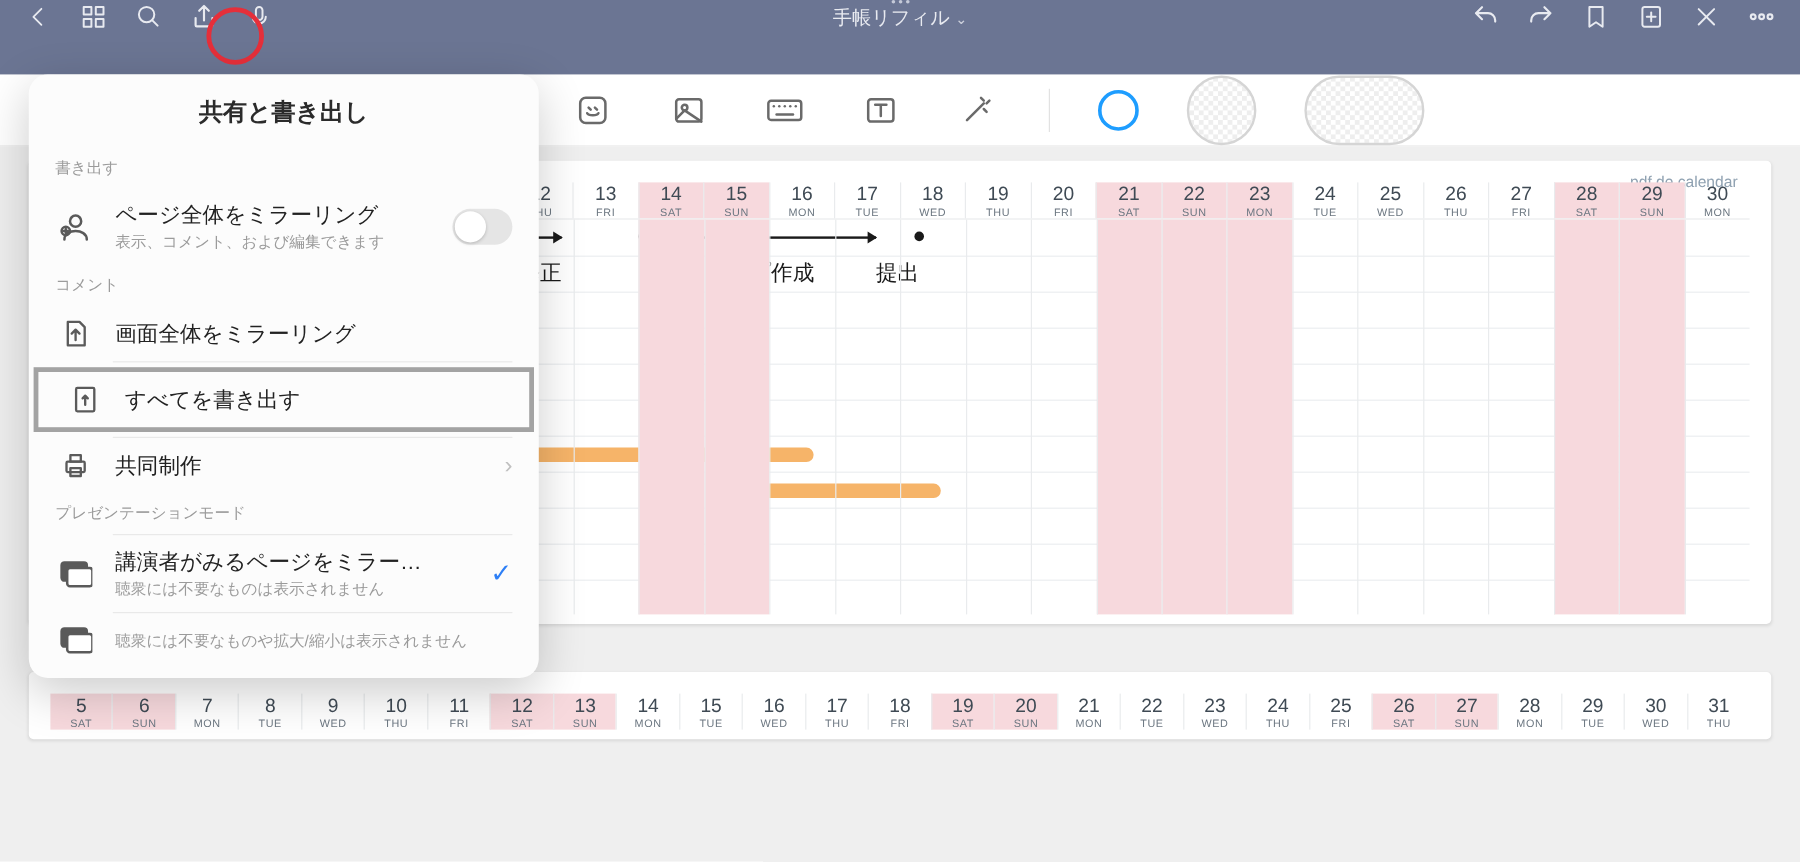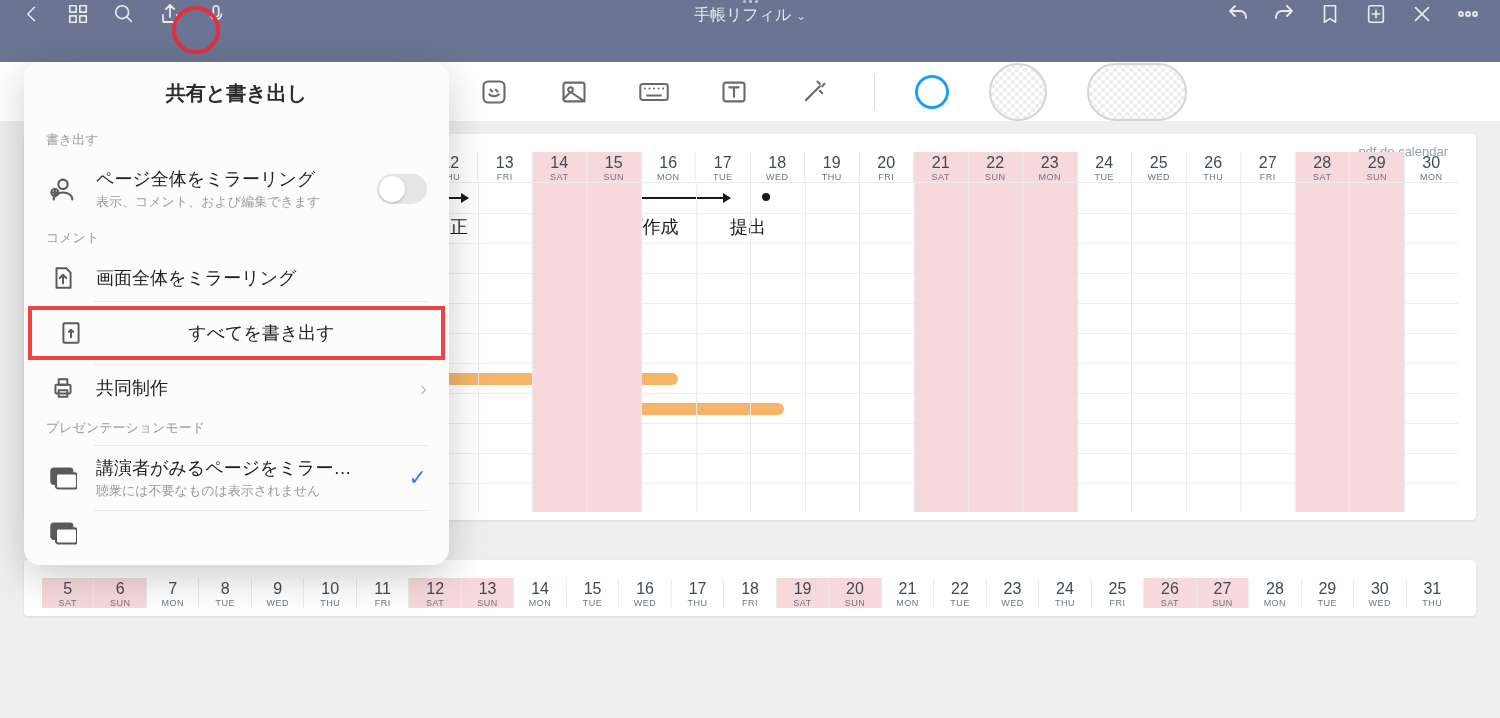--- a/index.html
+++ b/index.html
@@ -48,21 +48,21 @@
 .row { display:flex; align-items:center; padding:10px 22px; gap:16px; cursor:pointer; }
 .row-icon { width:34px; display:flex; justify-content:center; }
 .row-body { flex:1; }
 .row-title { font-size:18px; color:#222; }
 .row-sub { font-size:13px; color:#9b9b9b; margin-top:2px; }
 .toggle { width:50px; height:30px; background:#e5e5e5; border-radius:15px; position:relative; }
 .toggle::after { content:''; position:absolute; left:2px; top:2px; width:26px; height:26px; background:#fff; border-radius:50%; box-shadow:0 1px 3px rgba(0,0,0,.2); }
 .sep { height:1px; background:#e9e9e9; margin:0 22px 0 70px; }
 .chev { color:#c0c0c0; font-size:20px; }
 .check { color:#2d7ff6; font-size:22px; }
-.highlight-box { border:4px solid #ef4444; margin:4px 4px;text-align:center; }
+.highlight-box { border:4px solid #a3a3a3; margin:4px 4px; }
 
 svg { fill:none; stroke-width:1.8; stroke-linecap:round; stroke-linejoin:round; }
 </style>
 </head>
 <body>
 
 <div class="topbar">
   <div class="left">
     <div class="tb-btn">
         <svg width="20" height="20" viewBox="0 0 24 24">
@@ -565,15 +565,16 @@
   </div>
   <div class="sep"></div>
   <div class="row">
     <div class="row-icon">
         <svg width="28" height="24" viewBox="0 0 24 20" stroke="#5a5a5a">
           <rect x="2" y="2" width="18" height="13" rx="2" fill="#5a5a5a"></rect>
           <rect x="6" y="6" width="18" height="13" rx="2" fill="#fff"></rect>
         </svg>
       </div>
     <div class="row-body">
+      <div class="row-sub">聴衆には不要なものや拡大/縮小は表示されません</div>
     </div>
   </div>
 </div>
 
 </body></html>

